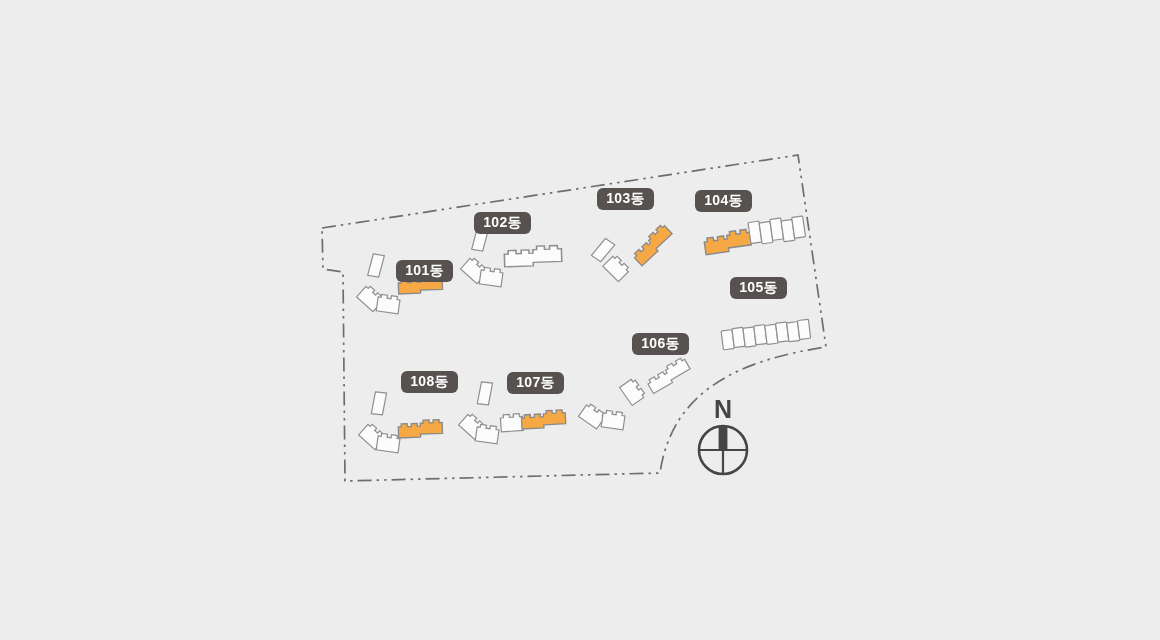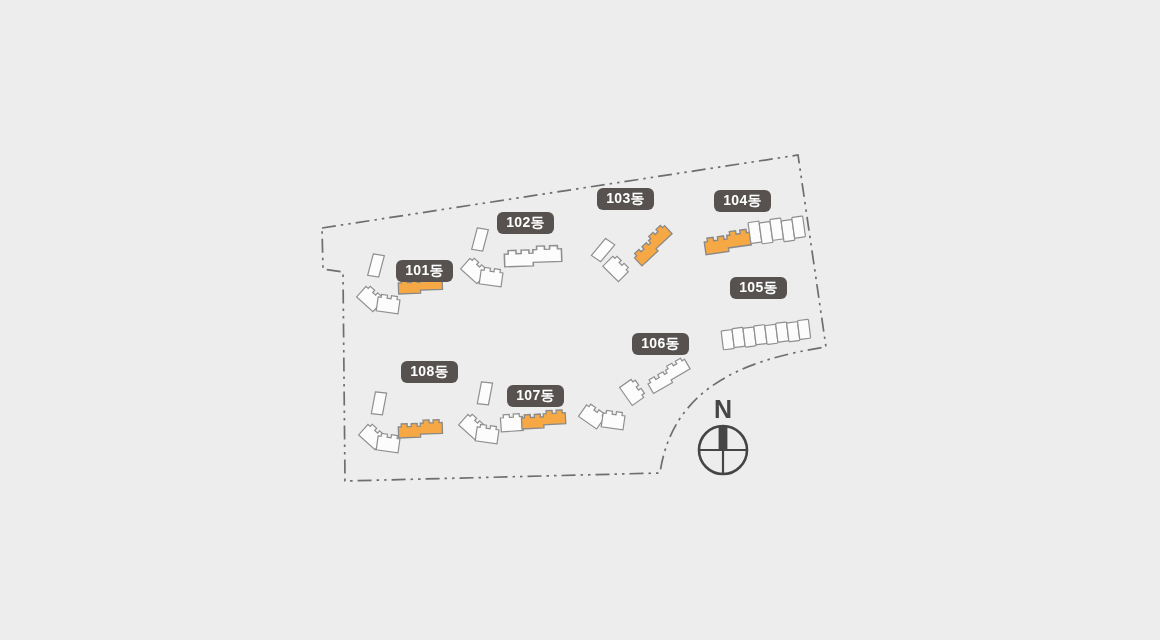--- a/index.html
+++ b/index.html
@@ -129,36 +129,36 @@
       <circle class="compass-ring" cx="723" cy="450" r="24"></circle>
       <line class="compass-thin" x1="699" y1="450" x2="747" y2="450"></line>
       <line class="compass-thin" x1="723" y1="450" x2="723" y2="473"></line>
       <rect class="compass-bar" x="718.6" y="426.5" width="8.8" height="23.5"></rect>
     </g>
   </svg>
 
   <div class="chip" style="left:396px;top:260px">
     <span>101동</span>
   </div>
-  <div class="chip" style="left:497px;top:212px">
+  <div class="chip" style="left:474px;top:212px">
     <span>102동</span>
   </div>
   <div class="chip" style="left:597px;top:188px">
     <span>103동</span>
   </div>
-  <div class="chip" style="left:714px;top:190px">
+  <div class="chip" style="left:695px;top:190px">
     <span>104동</span>
   </div>
   <div class="chip" style="left:730px;top:277px">
     <span>105동</span>
   </div>
   <div class="chip" style="left:632px;top:333px">
     <span>106동</span>
   </div>
-  <div class="chip" style="left:507px;top:385px">
+  <div class="chip" style="left:507px;top:372px">
     <span>107동</span>
   </div>
-  <div class="chip" style="left:401px;top:361px">
+  <div class="chip" style="left:401px;top:371px">
     <span>108동</span>
   </div>
 
   <div class="north">N</div>
 </div>
 
 </body></html>

